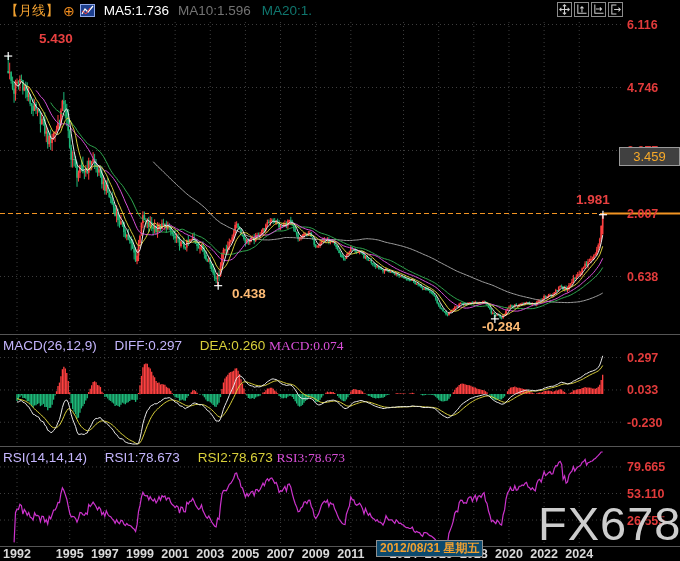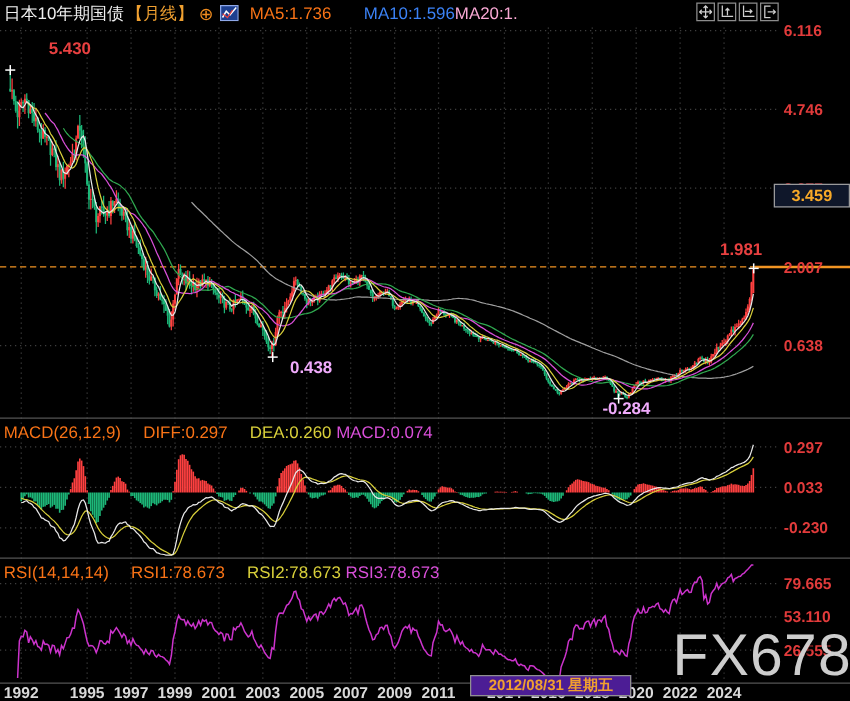--- a/index.html
+++ b/index.html
@@ -7,42 +7,42 @@
        font-family:"Liberation Sans",sans-serif;}
   #chart-svg{position:absolute;left:0;top:0;z-index:1;}
   .hdr{position:absolute;left:3px;top:1px;height:19px;width:552px;z-index:10;
        display:flex;align-items:center;white-space:nowrap;overflow:hidden;
        font-size:13.5px;color:#e8e8e8;}
   .t-title{color:#f0f0f0;}
   .t-period{color:#f0a030;margin-left:2px;text-align:center;}
   .t-plus{color:#f08c1e;margin-left:4px;font-size:14px;}
   .mini{margin-left:5px;}
   .t-ma{margin-left:6px;color:#e8e8e8;}
-  .t-ma5{margin-left:9px;color:#f97316;}
-  .t-ma10{margin-left:26px;color:#3b82f6;}
-  .t-ma20{color:#f9a8d4;}
+  .t-ma5{margin-left:9px;color:#ffffff;}
+  .t-ma10{margin-left:9px;color:#737373;}
+  .t-ma20{margin-left:11px;color:#0f766e;}
   .toolbar{position:absolute;left:557px;top:2px;z-index:11;display:flex;gap:2px;}
   .tbtn{width:15px;height:15px;border:1px solid #8c8c8c;background:#000;box-sizing:border-box;
         display:flex;align-items:center;justify-content:center;padding:0;}
   .pane-hdr{position:absolute;left:3px;z-index:4;font-size:13.5px;white-space:nowrap;color:#e8e8e8;}
-  .pane-hdr .w{color:#f97316;margin-right:14px;}
+  .pane-hdr .w{color:#c4b5fd;margin-right:14px;}
   .pane-hdr .y{color:#d8cf3a;}
-  .pane-hdr .m{color:#d94fd9;}
+  .pane-hdr .m{color:#d94fd9;font-family:Liberation Serif, serif;}
   #macd-hdr{top:338px;}
   #rsi-hdr{top:450px;}
   .ann{position:absolute;z-index:4;font-size:13.5px;font-weight:bold;
        text-shadow:1px 1px 1px #000,0 0 2px #000;margin-left:30px;}
   .ann.red{color:#e84040;}
-  .ann.grn{color:#f0abfc;}
+  .ann.grn{color:#fdba74;}
   .cursor-price{position:absolute;left:619px;top:147px;width:59px;height:17px;z-index:6;
-       border:1px solid #9a9a9a;background:#0f172a;color:#f7a928;font-size:13px;font-weight:bold;
+       border:1px solid #9a9a9a;background:#404040;color:#f7a928;font-size:13px;font-weight:normal;
        display:flex;align-items:center;justify-content:center;}
   .date-tip{position:absolute;left:376px;top:540px;height:15px;z-index:6;
-       border:1px solid #909090;background:#4c1d95;color:#f0a030;font-size:12px;font-weight:bold;
-       padding:0 14px;display:flex;align-items:center;white-space:nowrap;}
+       border:1px solid #909090;background:#0c4a6e;color:#f0a030;font-size:12px;font-weight:bold;
+       padding:0 3px;display:flex;align-items:center;white-space:nowrap;}
   .watermark{position:absolute;left:538px;top:496px;z-index:8;color:#d8d8d8;opacity:.95;
        font-size:47px;font-weight:normal;letter-spacing:1px;
        text-shadow:2px 2px 2px rgba(0,0,0,.6);}
 </style>
 </head>
 <body>
 
 <div id="app">
 
   <svg id="chart-svg" width="680" height="561">
@@ -1319,21 +1319,20 @@
       <text x="350.83" y="558" fill="#dadada" font-size="12.5" font-weight="bold" text-anchor="middle" font-family="&quot;Liberation Sans&quot;,sans-serif">2011</text>
       <text x="403.54" y="558" fill="#dadada" font-size="12.5" font-weight="bold" text-anchor="middle" font-family="&quot;Liberation Sans&quot;,sans-serif">2014</text>
       <text x="438.68" y="558" fill="#dadada" font-size="12.5" font-weight="bold" text-anchor="middle" font-family="&quot;Liberation Sans&quot;,sans-serif">2016</text>
       <text x="473.82" y="558" fill="#dadada" font-size="12.5" font-weight="bold" text-anchor="middle" font-family="&quot;Liberation Sans&quot;,sans-serif">2018</text>
       <text x="508.96000000000004" y="558" fill="#dadada" font-size="12.5" font-weight="bold" text-anchor="middle" font-family="&quot;Liberation Sans&quot;,sans-serif">2020</text>
       <text x="544.1" y="558" fill="#dadada" font-size="12.5" font-weight="bold" text-anchor="middle" font-family="&quot;Liberation Sans&quot;,sans-serif">2022</text>
       <text x="579.24" y="558" fill="#dadada" font-size="12.5" font-weight="bold" text-anchor="middle" font-family="&quot;Liberation Sans&quot;,sans-serif">2024</text>
     </svg>
 
   <div class="hdr">
-    <span class="t-title">日本10年期国债</span>
     <span class="t-period">【月线】</span>
     <span class="t-plus">⊕</span>
     <svg class="mini" width="15" height="13" viewBox="0 0 15 13">
       <rect x="0.5" y="0.5" width="14" height="12" fill="#1d3f8f" stroke="#8fa8e8"></rect>
       <polyline points="2,10 5,5 8,8 13,2" fill="none" stroke="#ffffff" stroke-width="1.2"></polyline>
       <polyline points="2,7 6,10 10,4" fill="none" stroke="#e84040" stroke-width="1"></polyline>
     </svg>
     <span class="t-ma5">MA5:1.736</span>
     <span class="t-ma10">MA10:1.596</span>
     <span class="t-ma20">MA20:1.</span>

